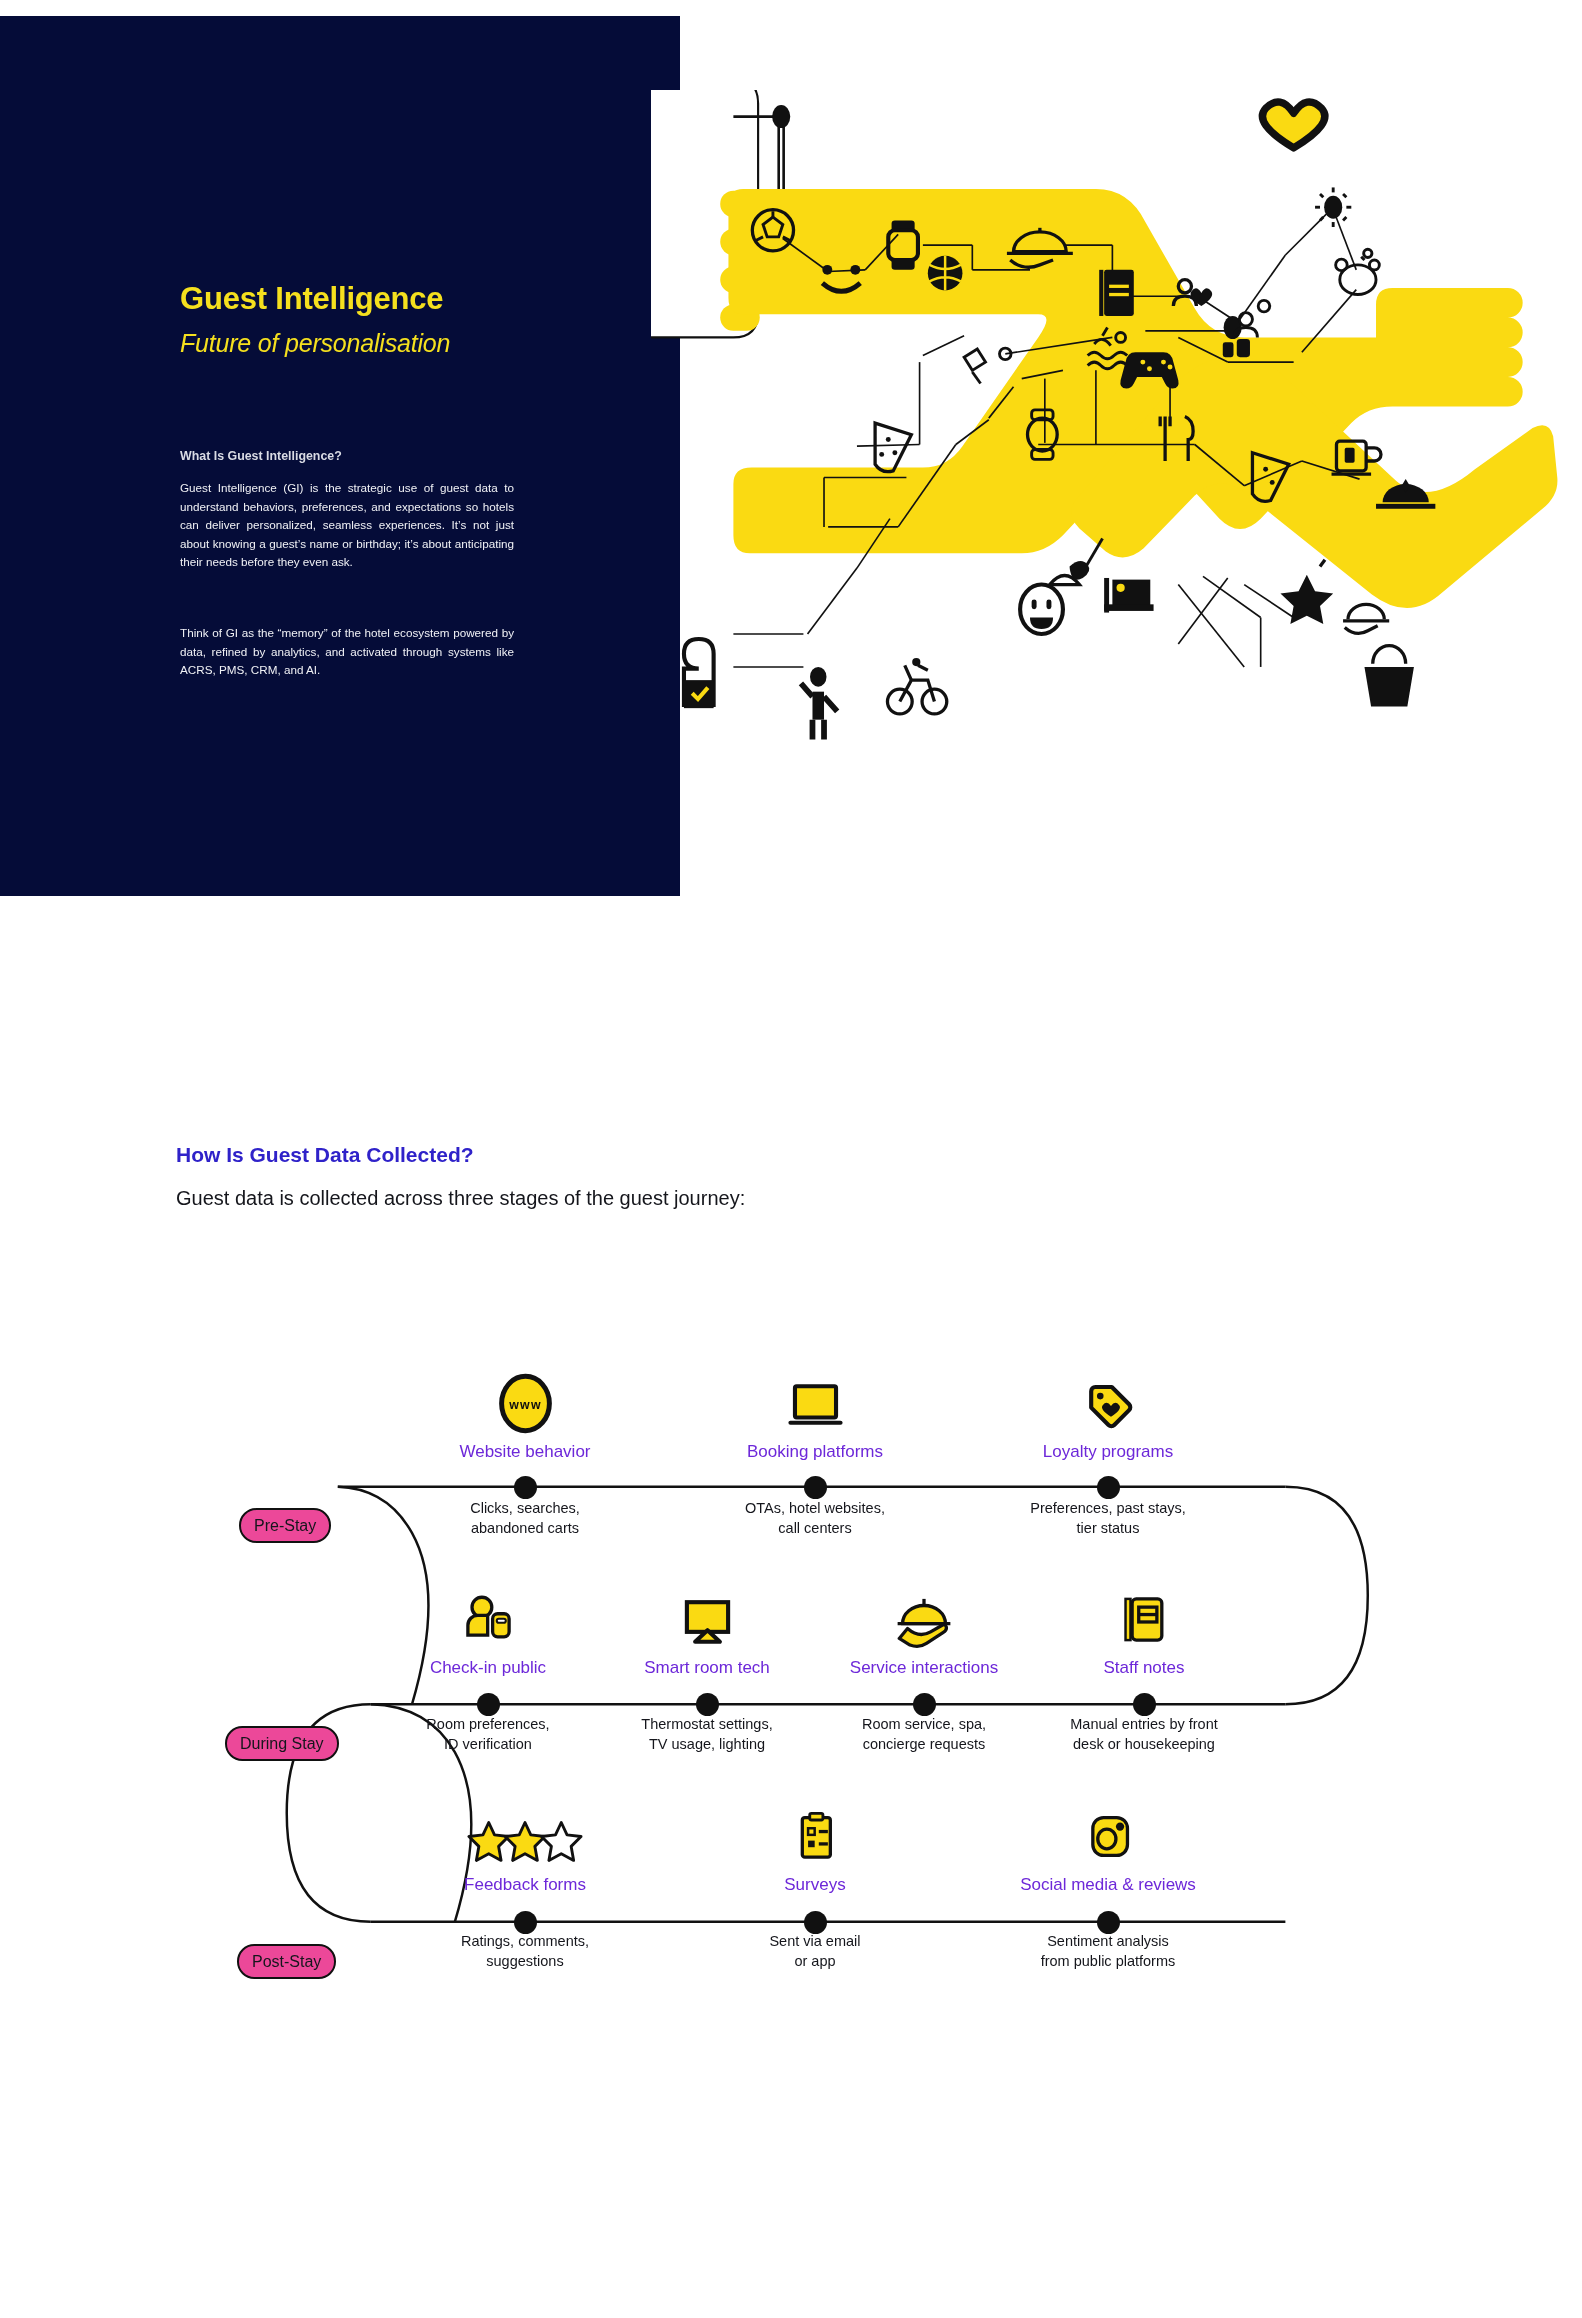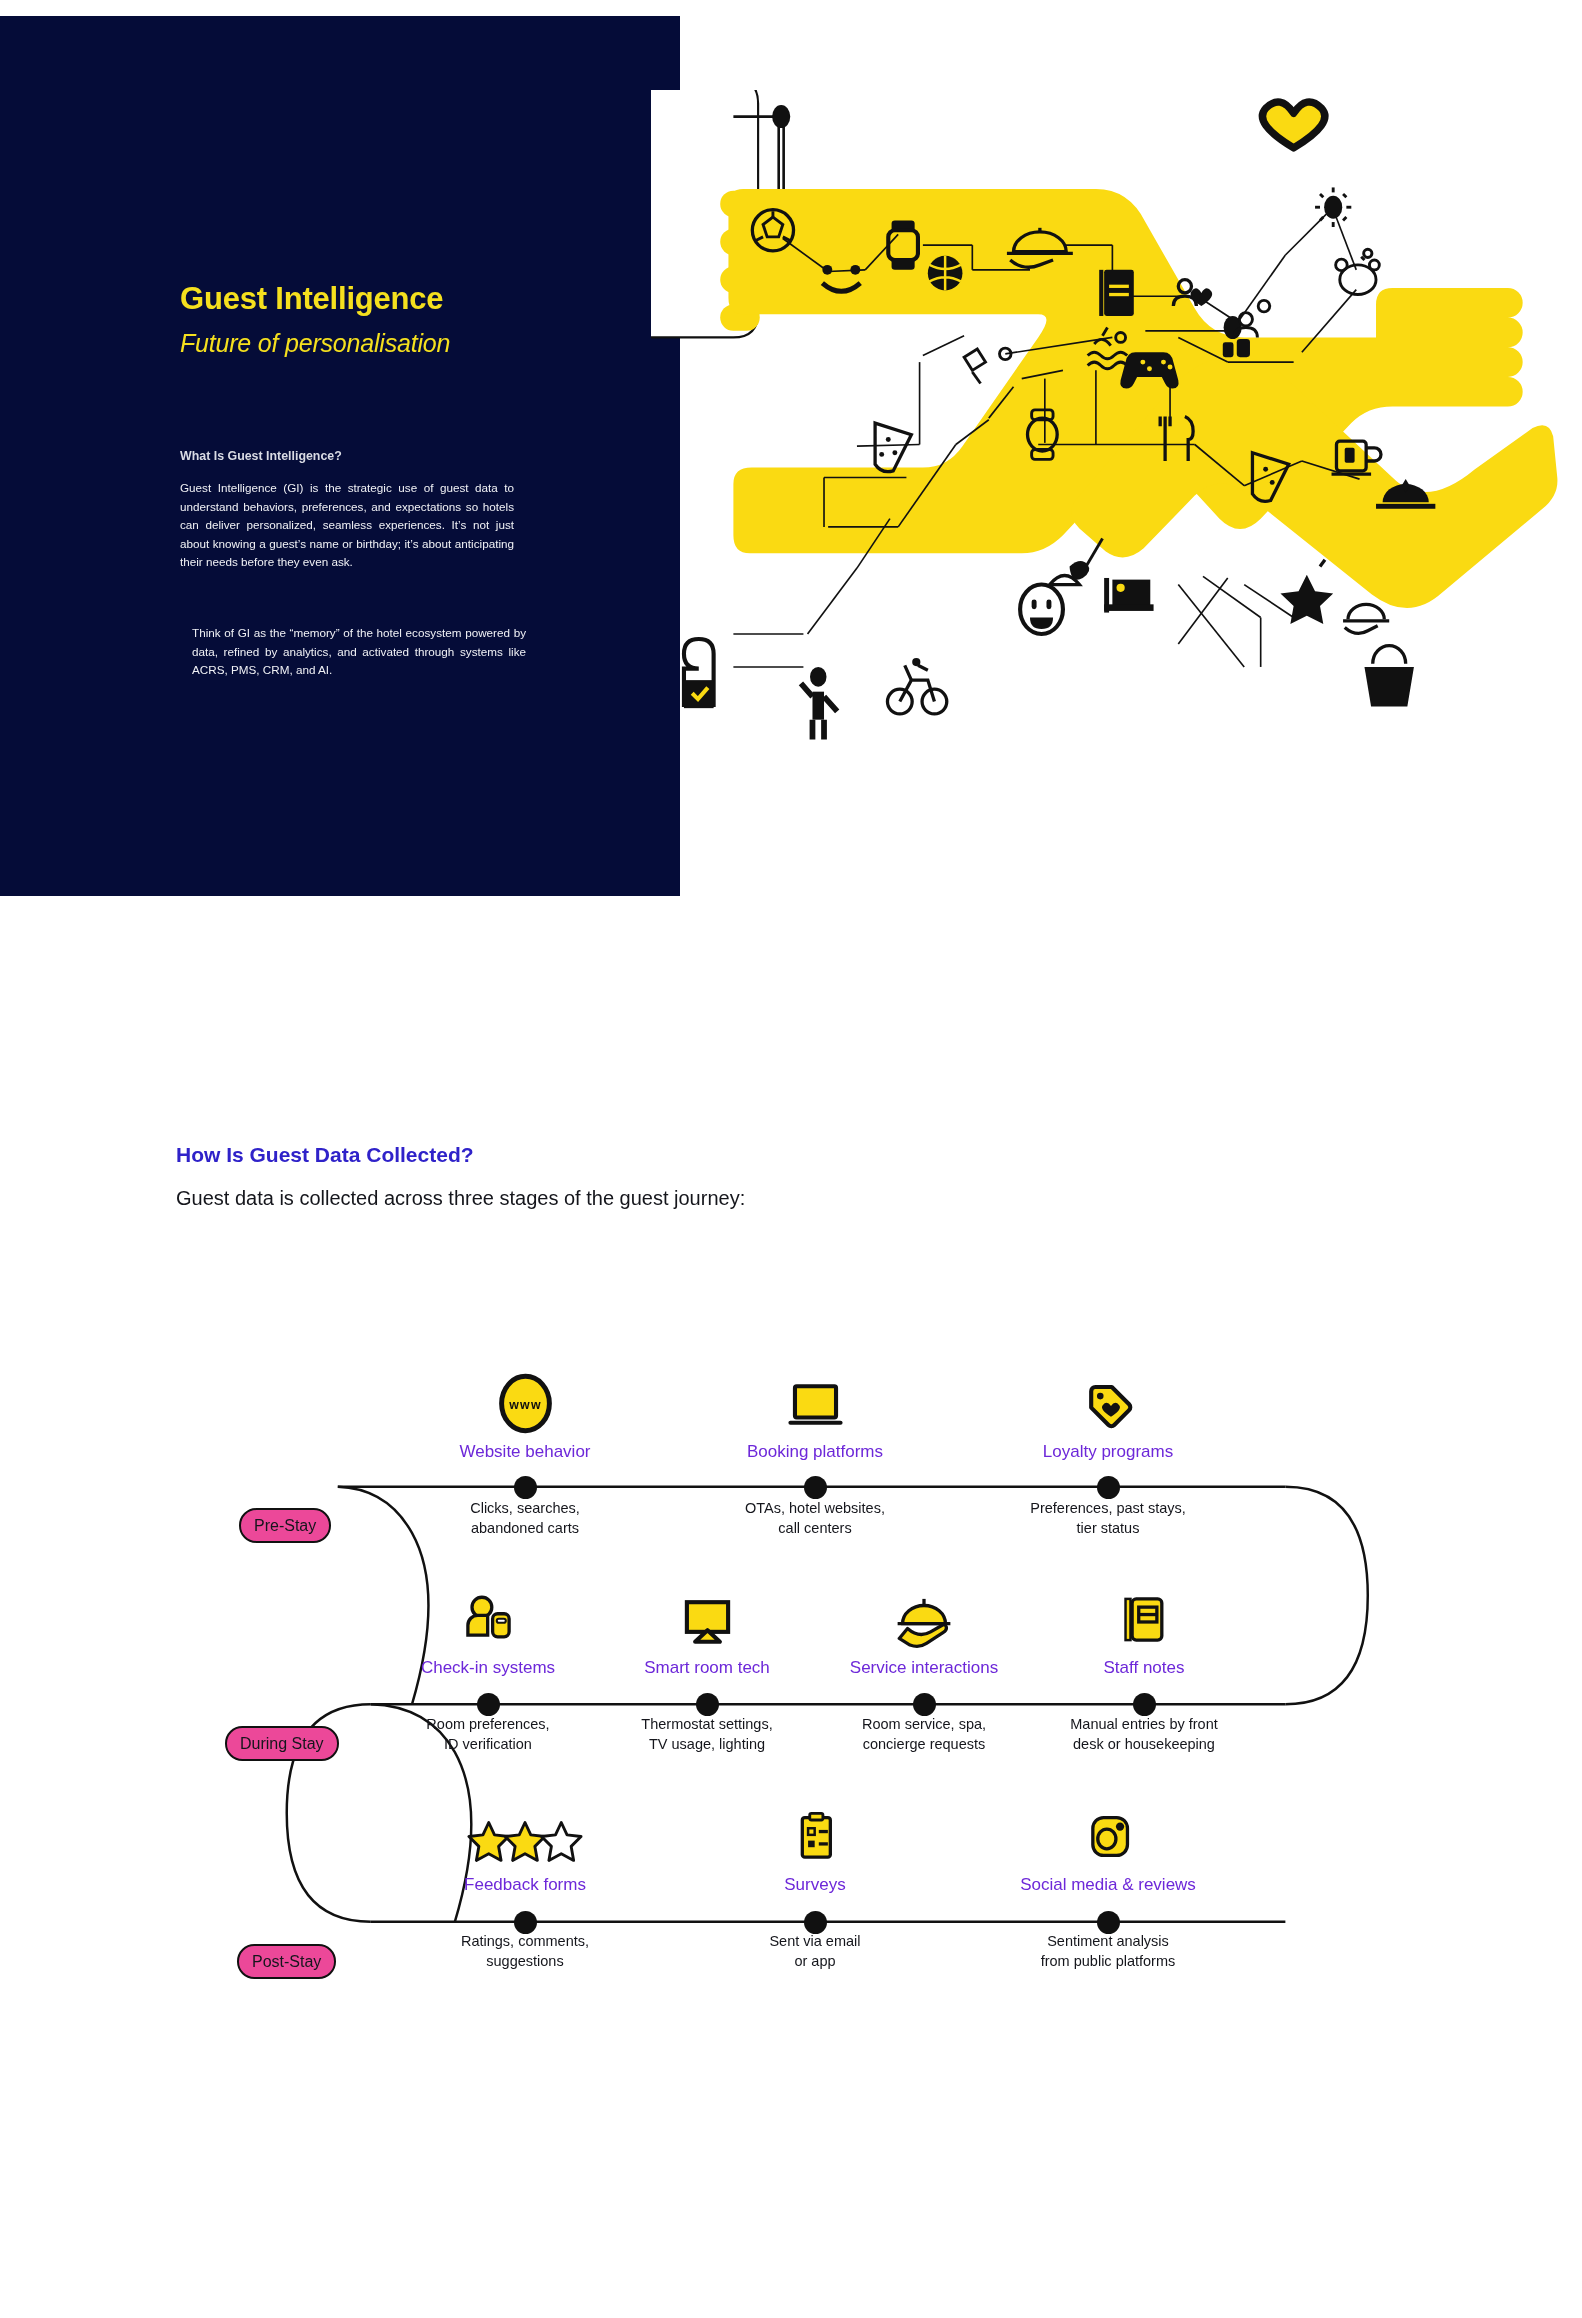--- a/index.html
+++ b/index.html
@@ -60,21 +60,21 @@
     position: absolute;
     left: 180px;
     width: 334px;
     font-size: 11.7px;
     line-height: 18.6px;
     color: #f0f1f5;
     text-align: justify;
     text-align-last: left;
   }
   #hero-p1 { top: 463px; }
-  #hero-p2 { top: 608px; margin-left: 12px; }
+  #hero-p2 { top: 608px; }
 
   
   #hero-art {
     position: absolute;
     left: 651px; top: 74px;
     width: 931px; height: 709px;
   }
 
   
   #section2 {
@@ -530,21 +530,21 @@
 
     <div class="node" style="left:488px; top:707px;">
       <div class="node-icon">
         <svg width="61" height="61" viewBox="0 0 74 74">
           <circle cx="29" cy="22" r="12" fill="#fada12" stroke="#111111" stroke-width="4"></circle>
           <path d="M12 56 v-12 a12 12 0 0 1 12 -12 h12 v24 Z" fill="#fada12" stroke="#111111" stroke-width="4"></path>
           <rect x="42" y="30" width="20" height="28" rx="6" fill="#fada12" stroke="#111111" stroke-width="4"></rect>
           <rect x="47" y="36" width="11" height="5" rx="2.5" fill="#ffffff" stroke="#111111" stroke-width="2.5"></rect>
         </svg>
       </div>
-      <div class="node-title">Check-in systems</div>
+      <div class="node-title">Check-in public</div>
       <div class="node-gap"></div>
       <div class="node-desc" style="white-space:pre-line">Room preferences,
 ID verification</div>
     </div>
     <div class="dot" style="left:488px; top:822px;"></div>
 
     <div class="node" style="left:707px; top:707px;">
       <div class="node-icon">
         <svg width="71" height="61" viewBox="0 0 86 74">
           <rect x="18" y="16" width="50" height="36" fill="#fada12" stroke="#111111" stroke-width="5"></rect>

